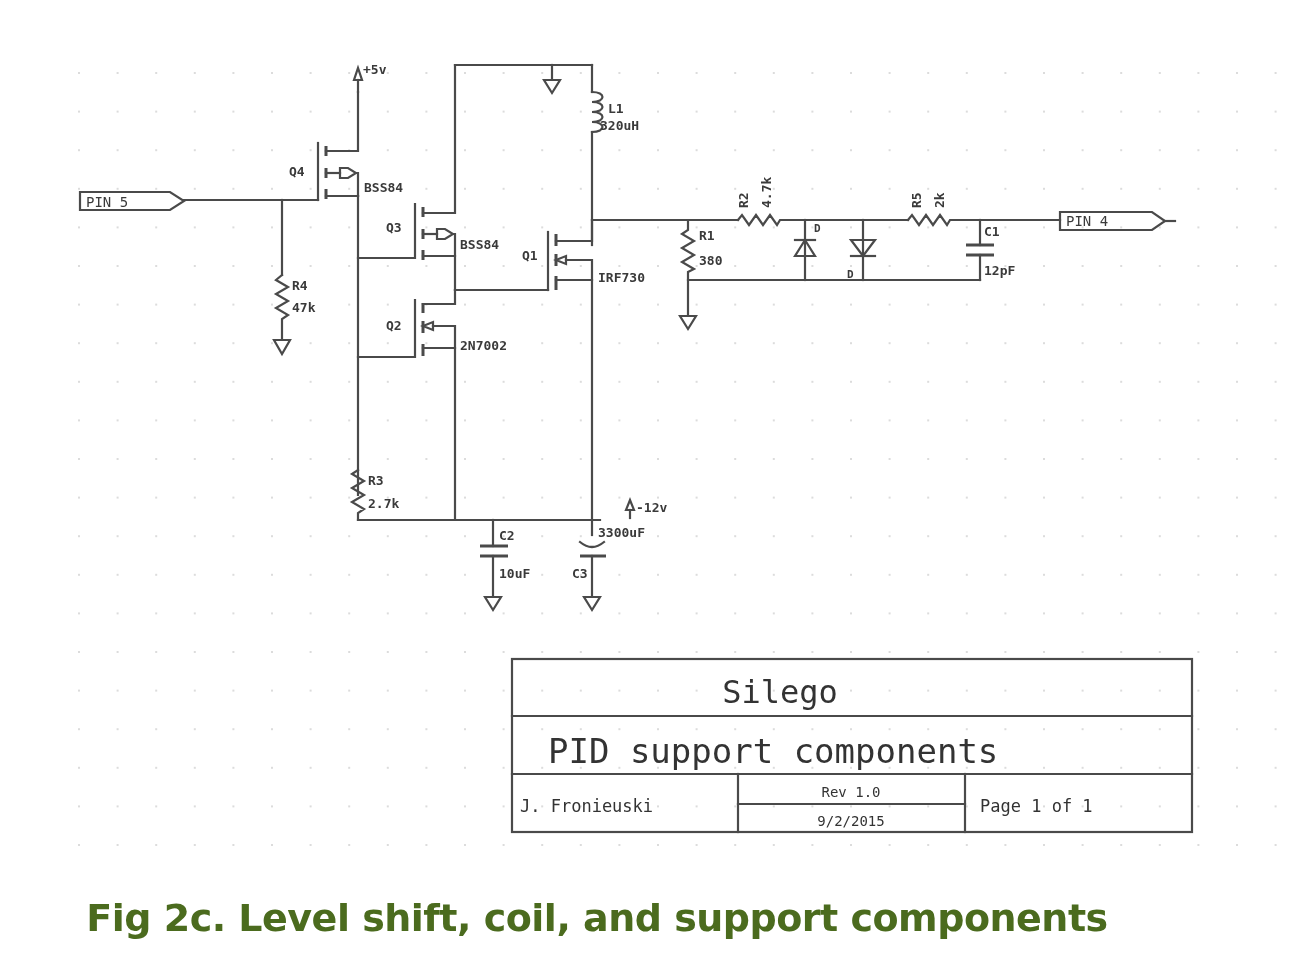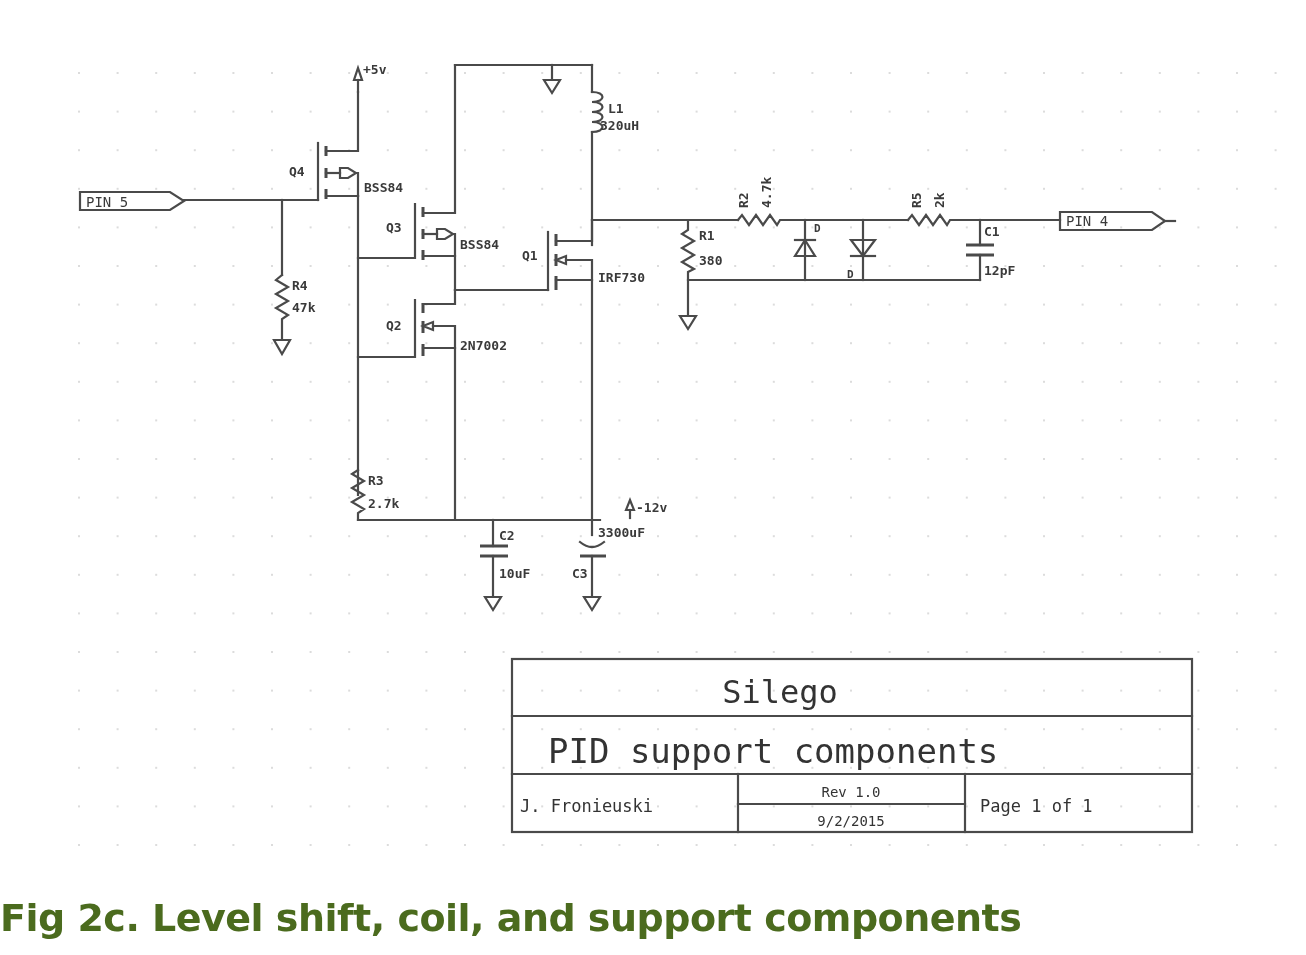--- a/index.html
+++ b/index.html
@@ -7,21 +7,21 @@
   #schem { position: absolute; left: 0; top: 0; }
   .w { stroke: #4a4a4a; stroke-width: 2.2; fill: none; stroke-linecap: square; }
   .thick { stroke: #4a4a4a; stroke-width: 3; fill: none; }
   .lbl { font-family: "DejaVu Sans Mono", monospace; font-size: 13px; fill: #3a3a3a; font-weight: bold; }
   .tb-big { font-family: "DejaVu Sans Mono", monospace; font-size: 32px; fill: #333; }
   .tb-med { font-family: "DejaVu Sans Mono", monospace; font-size: 34px; fill: #333; }
   .tb-small { font-family: "DejaVu Sans Mono", monospace; font-size: 17px; fill: #333; }
   .tb-tiny { font-family: "DejaVu Sans Mono", monospace; font-size: 14px; fill: #333; }
   .dot { fill: #dcdcdc; }
   #caption {
-    position: absolute; left: 0; width: 1194px; top: 896px; text-align: left;
+    position: absolute; left: 0; width: 1194px; top: 896px; text-align: center;
     font-family: "DejaVu Sans", sans-serif; font-weight: bold; font-size: 38px;
     color: #4b6b1e; letter-spacing: -0.5px;
   }
 </style>
 </head>
 <body>
 
 <svg id="schem" width="1306" height="880" viewBox="0 0 1306 880">
 
   <g id="grid">

